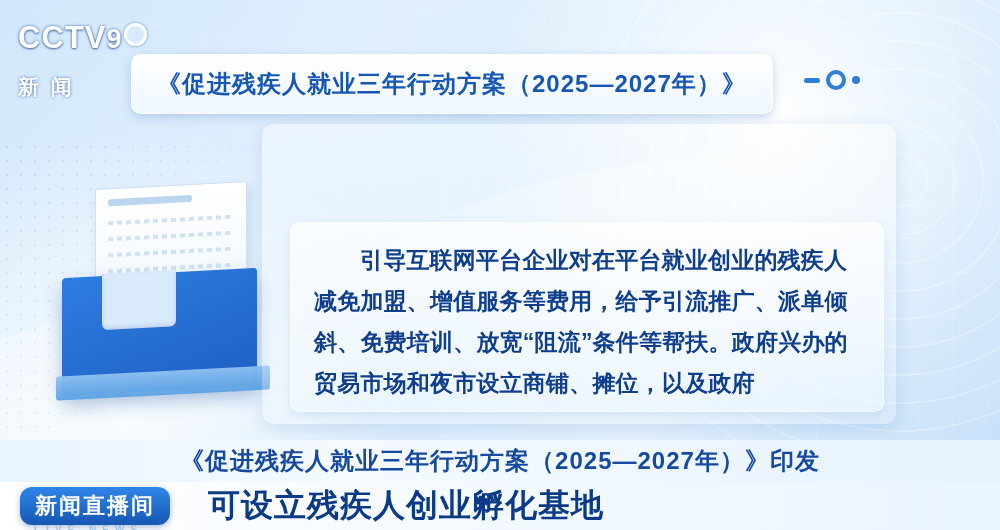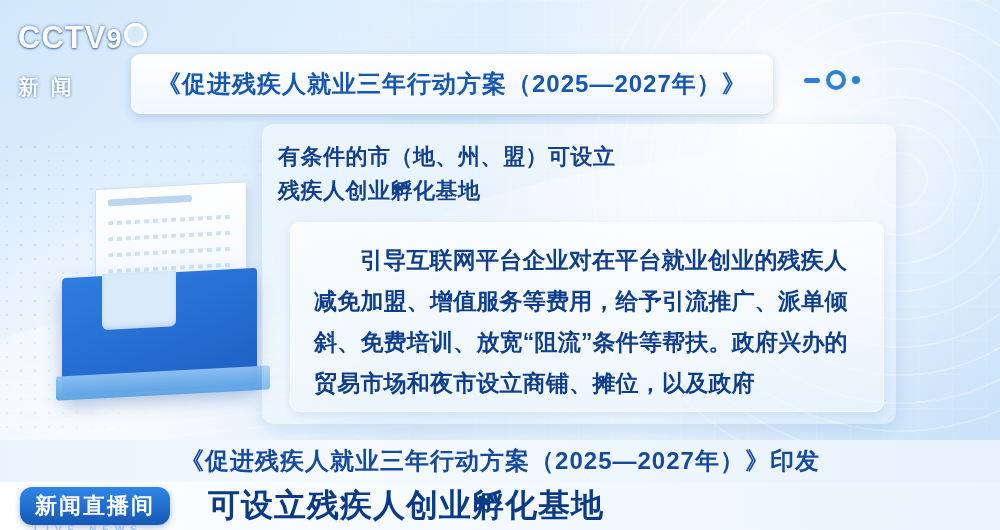--- a/index.html
+++ b/index.html
@@ -239,22 +239,20 @@
       <div class="line" style="top:144px"></div>
       <div class="line" style="top:160px"></div>
     </div>
     <div class="slab">
       <div class="notch"></div>
     </div>
     <div class="base"></div>
   </div>
 
   <div class="card"></div>
-  <div class="card-head" style="white-space:pre-line">有条件的市（地、州、盟）可设立
-残疾人创业孵化基地</div>
   <div class="card-body">
     <p>引导互联网平台企业对在平台就业创业的残疾人减免加盟、增值服务等费用，给予引流推广、派单倾斜、免费培训、放宽“阻流”条件等帮扶。政府兴办的贸易市场和夜市设立商铺、摊位，以及政府</p>
   </div>
 
   <div class="lt1">
     <span>《促进残疾人就业三年行动方案（2025—2027年）》印发</span>
   </div>
   <div class="lt2">
     <span class="headline">可设立残疾人创业孵化基地</span>
   </div>

